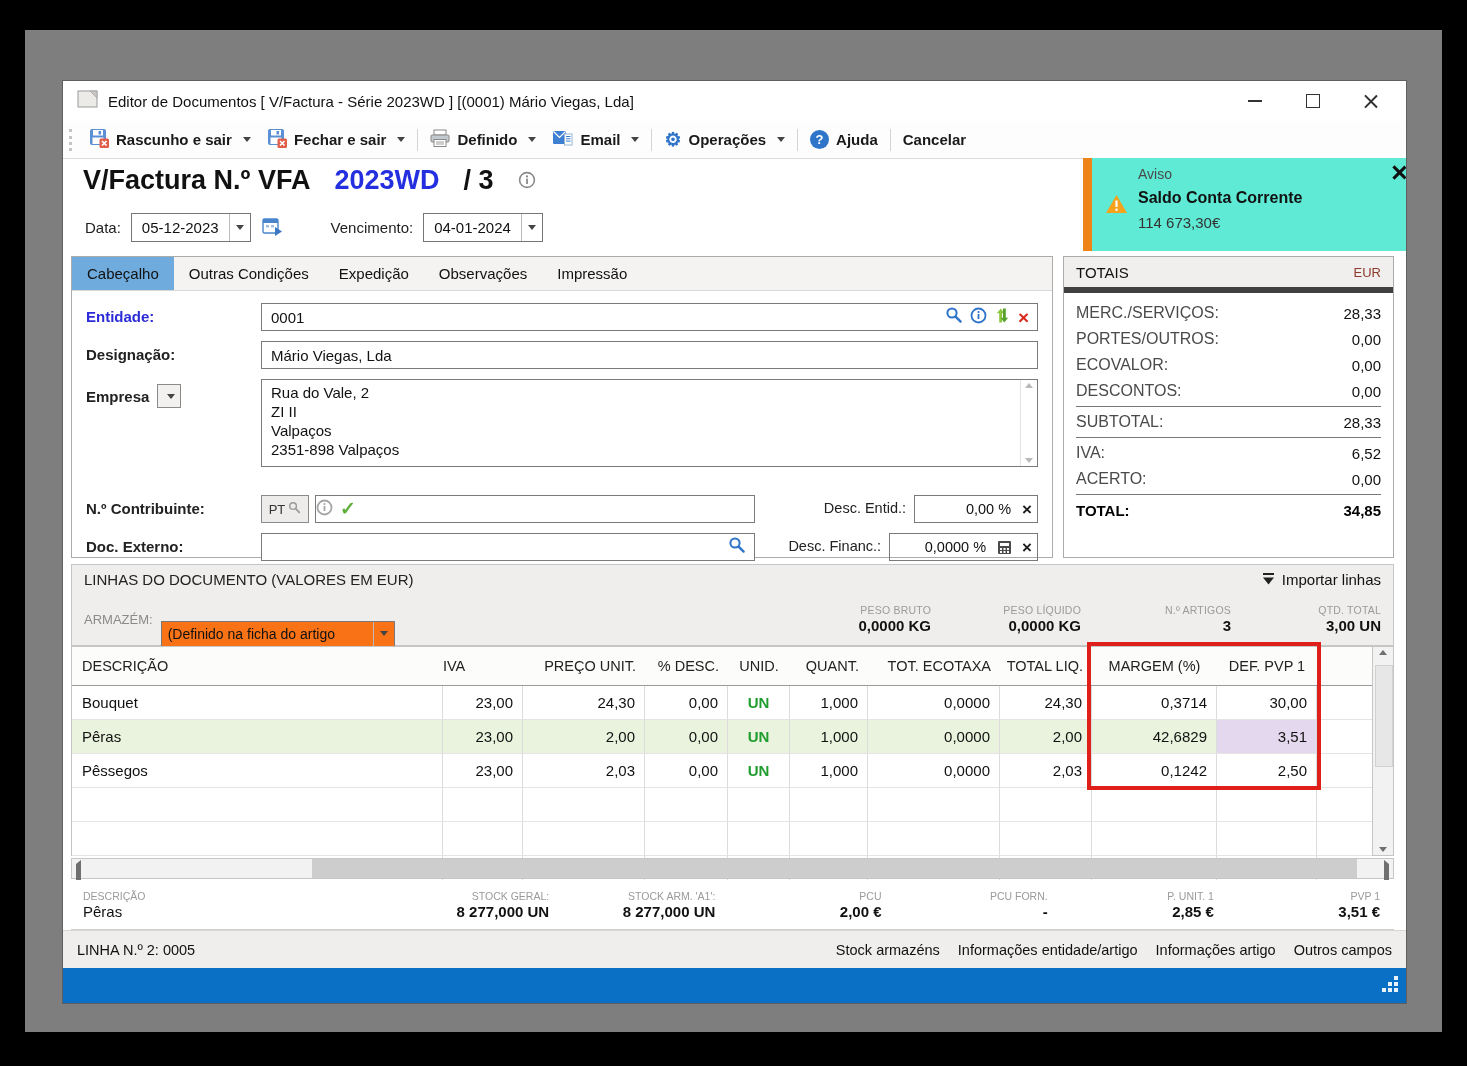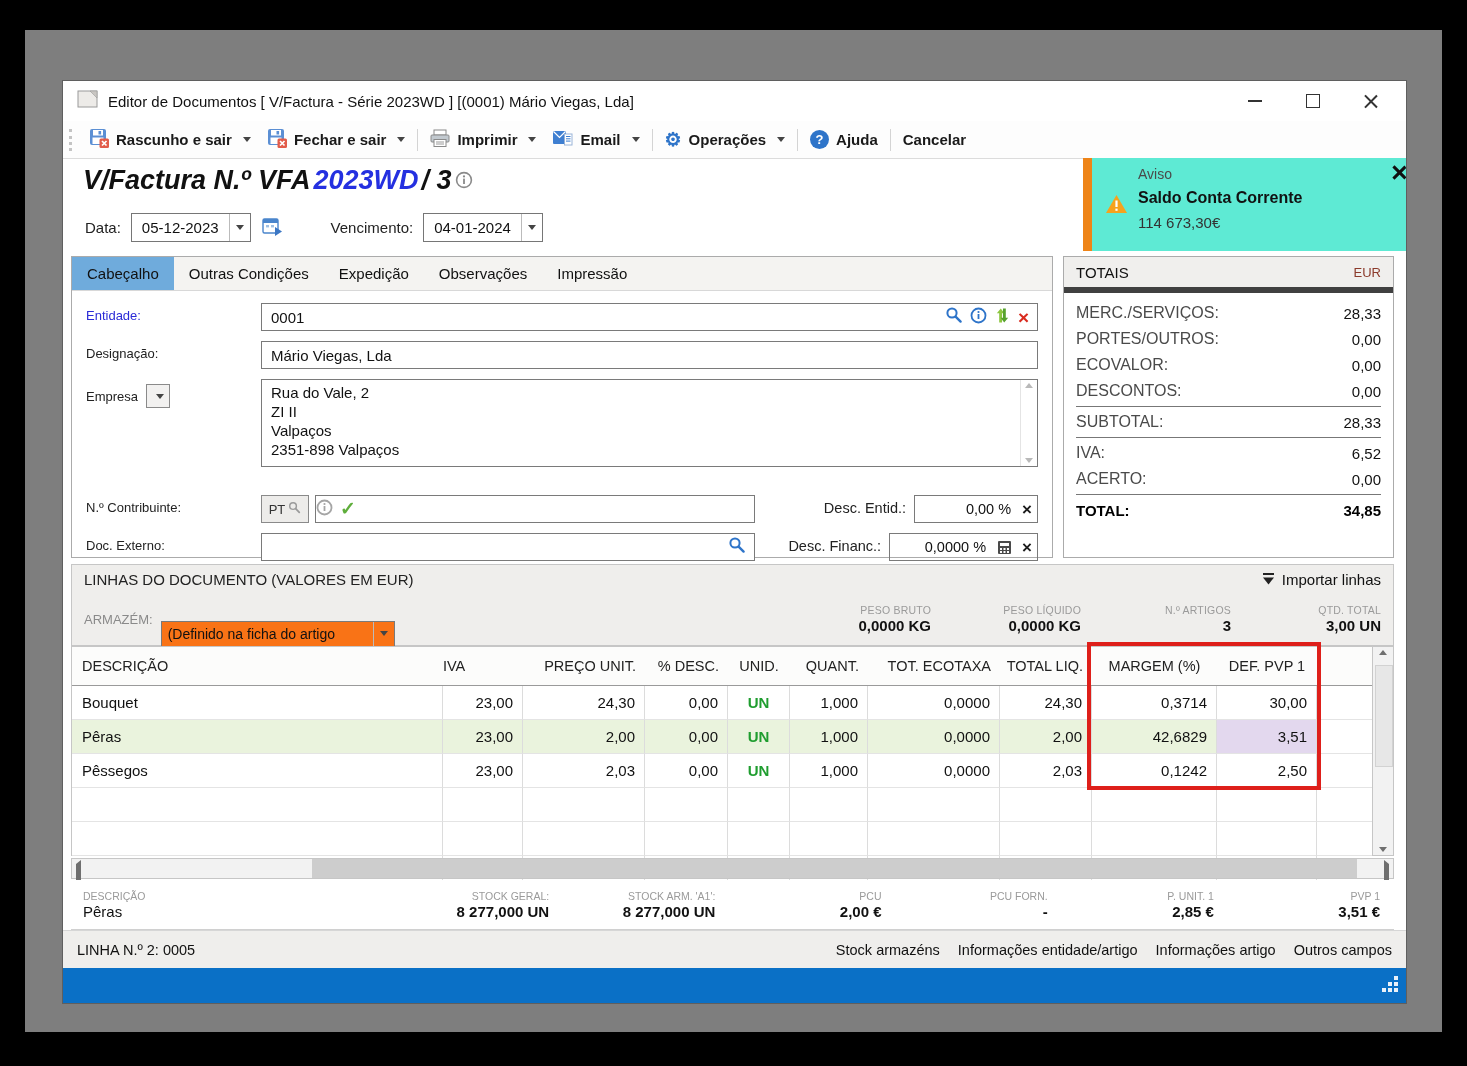--- a/index.html
+++ b/index.html
@@ -21,21 +21,21 @@
   .toolbar{position:absolute;left:0;top:40px;width:100%;height:38px;display:flex;align-items:center;
     border-bottom:1px solid #DCDCDC;padding:0 6px;box-sizing:border-box;background:#fdfdfd;}
   .grip{width:3px;height:22px;border-left:3px dotted #C4C4C4;margin:0 6px 0 0;}
   .titem{display:flex;align-items:center;gap:7px;padding:0 8px;font-size:15px;font-weight:bold;color:#1a1a1a;cursor:default;}
   .caret{width:0;height:0;border-left:4px solid transparent;border-right:4px solid transparent;border-top:5px solid #444;margin-left:4px;}
   .tsep{width:1px;height:22px;background:#D4D4D4;margin:0 4px;}
   .helpcirc{display:inline-flex;align-items:center;justify-content:center;width:19px;height:19px;border-radius:50%;
     background:#2E74C9;color:#fff;font-size:13px;font-weight:bold;}
   .gear{color:#2E74C9;font-size:19px;line-height:19px;}
   
-  .doc-title{position:absolute;left:20px;top:84px;font-size:27px;font-weight:bold;color:#111;display:flex;align-items:flex-start;gap:3px;font-style:italic;}
+  .doc-title{position:absolute;left:20px;top:84px;font-size:27px;font-weight:bold;color:#111;display:flex;align-items:flex-start;gap:24px;}
   .dt-series{color:#2430E0;}
   .ginfo{display:inline-block;}
   .date-row{position:absolute;left:22px;top:132px;display:flex;align-items:center;gap:10px;font-size:15px;color:#222;}
   .fld{display:flex;align-items:center;border:1px solid #767676;height:27px;background:#fff;}
   .fld .val{padding:0 10px;font-size:15px;color:#111;}
   .dropbtn{width:20px;height:100%;display:flex;align-items:center;justify-content:center;border-left:1px solid #bbb;}
   .dropbtn .caret{margin:0;}
   
   .warnbox{position:absolute;left:1020px;top:77px;width:333px;height:93px;background:#5eead4;}
   .warnbar{position:absolute;left:0;top:0;width:9px;height:100%;background:#EE8418;}
@@ -45,21 +45,21 @@
   .warn-tri{position:absolute;left:22px;top:36px;}
   .warn-head{position:absolute;left:55px;top:31px;font-size:16px;font-weight:bold;color:#111;}
   .warn-amount{position:absolute;left:55px;top:56px;font-size:15px;color:#333;}
   
   .left-box{position:absolute;left:8px;top:175px;width:982px;height:302px;border:1px solid #ABABAB;box-sizing:border-box;background:#fff;}
   .tabs{display:flex;height:33px;background:#F4F3F1;border-bottom:1px solid #D8D8D8;}
   .tab{display:flex;align-items:center;padding:0 15px;font-size:15px;color:#111;cursor:default;}
   .tab.active{background:#6FABDC;}
   .frm{padding:12px 14px 0 14px;}
   .frow{display:flex;align-items:flex-start;margin-bottom:10px;}
-  .flabel{width:175px;font-size:13px;color:#222;padding-top:5px;display:flex;align-items:center;}
+  .flabel{width:175px;font-size:15px;color:#222;padding-top:5px;display:flex;align-items:center;font-weight:bold;}
   .flabel.link{color:#2B2BD7;}
   .inpt{flex:1;border:1px solid #7A7A7A;height:28px;display:flex;align-items:center;background:#fff;box-sizing:border-box;}
   .inpt .ival{padding:0 9px;font-size:15px;color:#111;flex:1;}
   .iicons{display:flex;align-items:center;gap:7px;padding-right:8px;}
   .redx{color:#D92B1F;font-weight:bold;font-size:19px;line-height:15px;}
   .blkx{color:#1a1a1a;font-weight:bold;font-size:17px;line-height:15px;}
   .grncheck{color:#5FAE3C;font-weight:bold;font-size:19px;line-height:16px;}
   .mini-drop{width:22px;height:22px;border:1px solid #8a8a8a;background:#F2F1F0;display:flex;align-items:center;justify-content:center;margin-left:8px;}
   .txtarea{flex:1;border:1px solid #7A7A7A;height:88px;position:relative;background:#fff;box-sizing:border-box;}
   .addr{padding:3px 9px;font-size:15px;color:#111;line-height:19px;white-space:pre-line;}
@@ -204,21 +204,21 @@
     <div class="titem">
       <span>
         <svg width="20" height="19" viewBox="0 0 20 19">
             <rect x="4" y="1" width="12" height="5" fill="#fff" stroke="#8a8a8a"></rect>
             <rect x="1" y="6" width="18" height="7" rx="1" fill="#C2C9CF" stroke="#8a8a8a"></rect>
             <rect x="4" y="10.5" width="12" height="7" fill="#fff" stroke="#8a8a8a"></rect>
             <line x1="6" y1="13" x2="14" y2="13" stroke="#9a9a9a"></line>
             <line x1="6" y1="15" x2="14" y2="15" stroke="#9a9a9a"></line>
           </svg>
       </span>
-      <span>Imprimir</span>
+      <span>Definido</span>
       <span class="caret"></span>
     </div>
     <div class="titem">
       <span>
         <svg width="21" height="18" viewBox="0 0 21 18">
             <rect x="1" y="2" width="13" height="13" rx="1" fill="#3F7FD1"></rect>
             <path d="M1.5 2.5 L7.5 8.5 L13.5 2.5" fill="none" stroke="#fff" stroke-width="1.2"></path>
             <rect x="12.5" y="5" width="7.5" height="11" fill="#fff" stroke="#9ab4d8"></rect>
             <line x1="14" y1="7.5" x2="18.5" y2="7.5" stroke="#3F7FD1"></line>
             <line x1="14" y1="9.8" x2="18.5" y2="9.8" stroke="#3F7FD1"></line>

